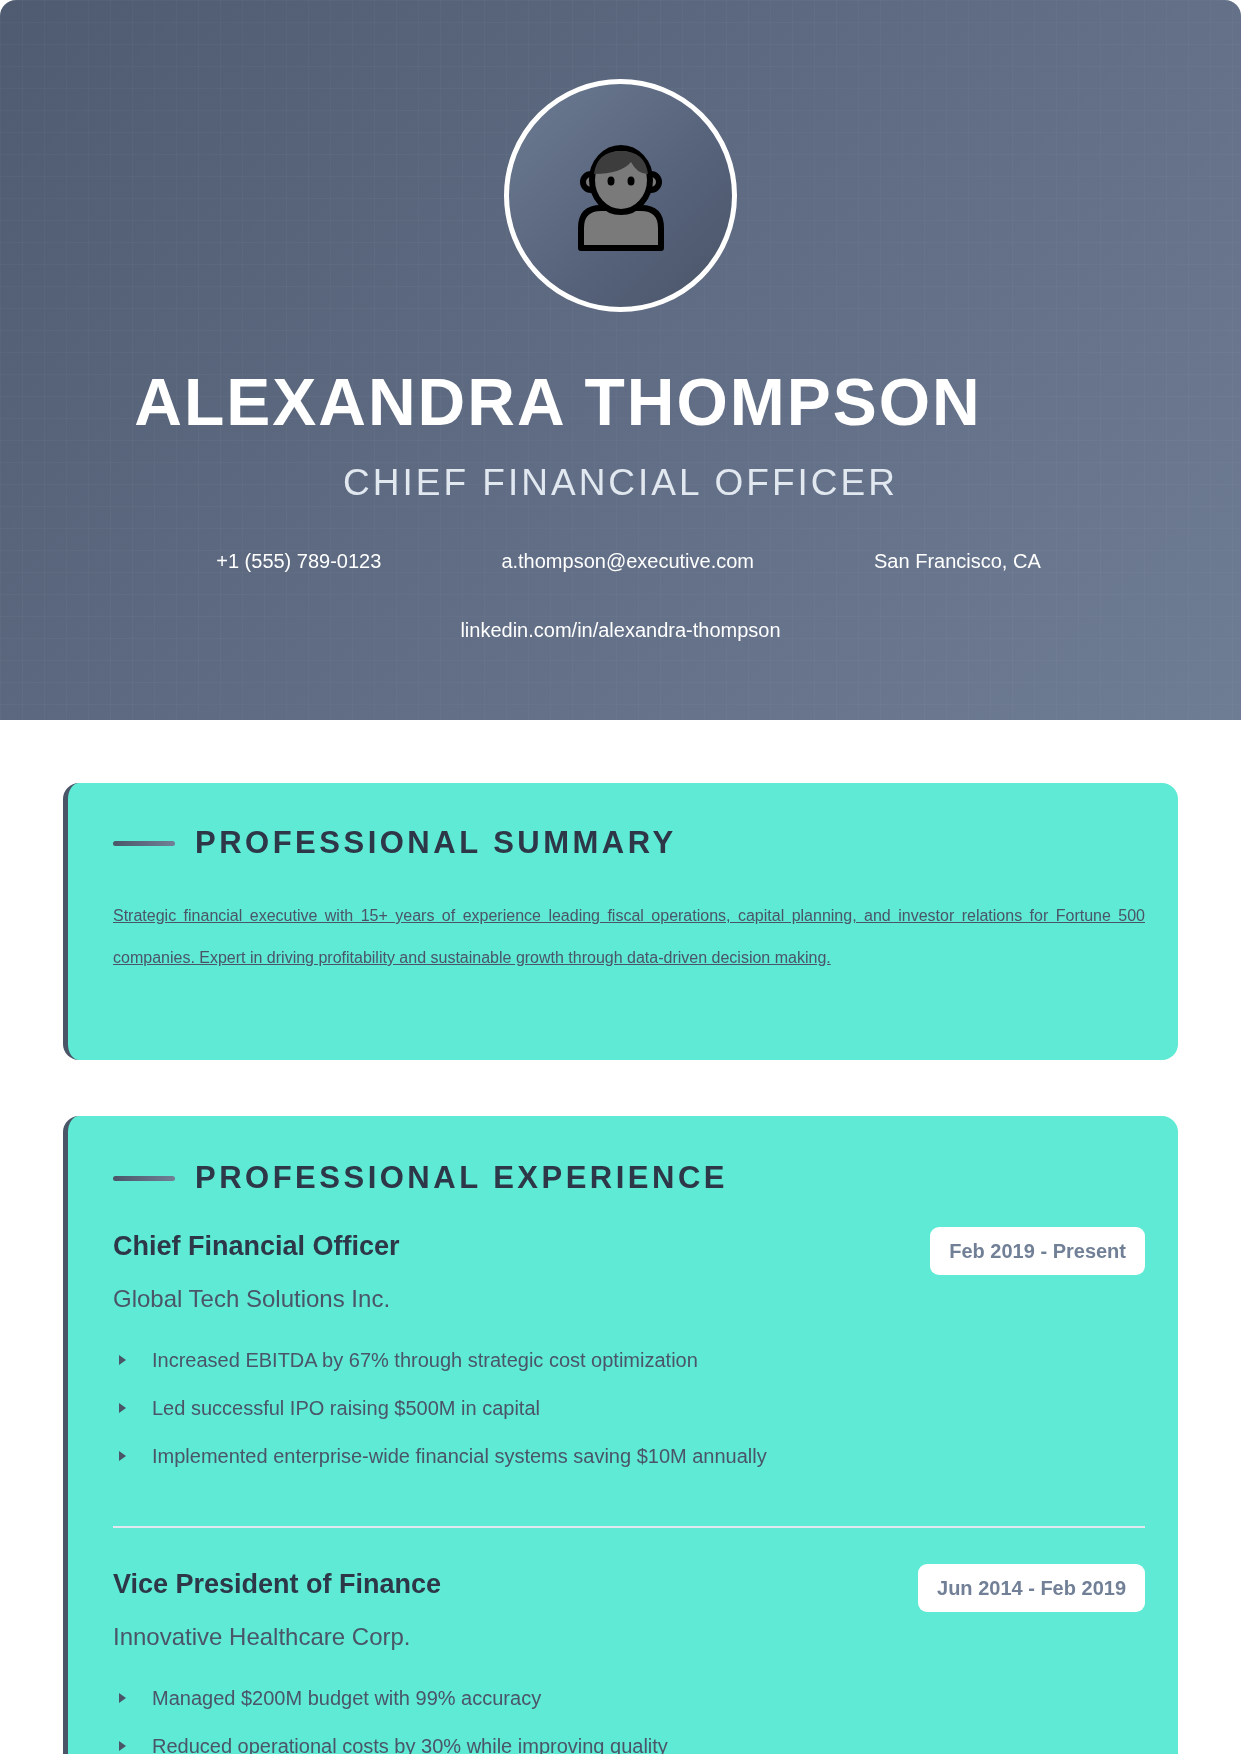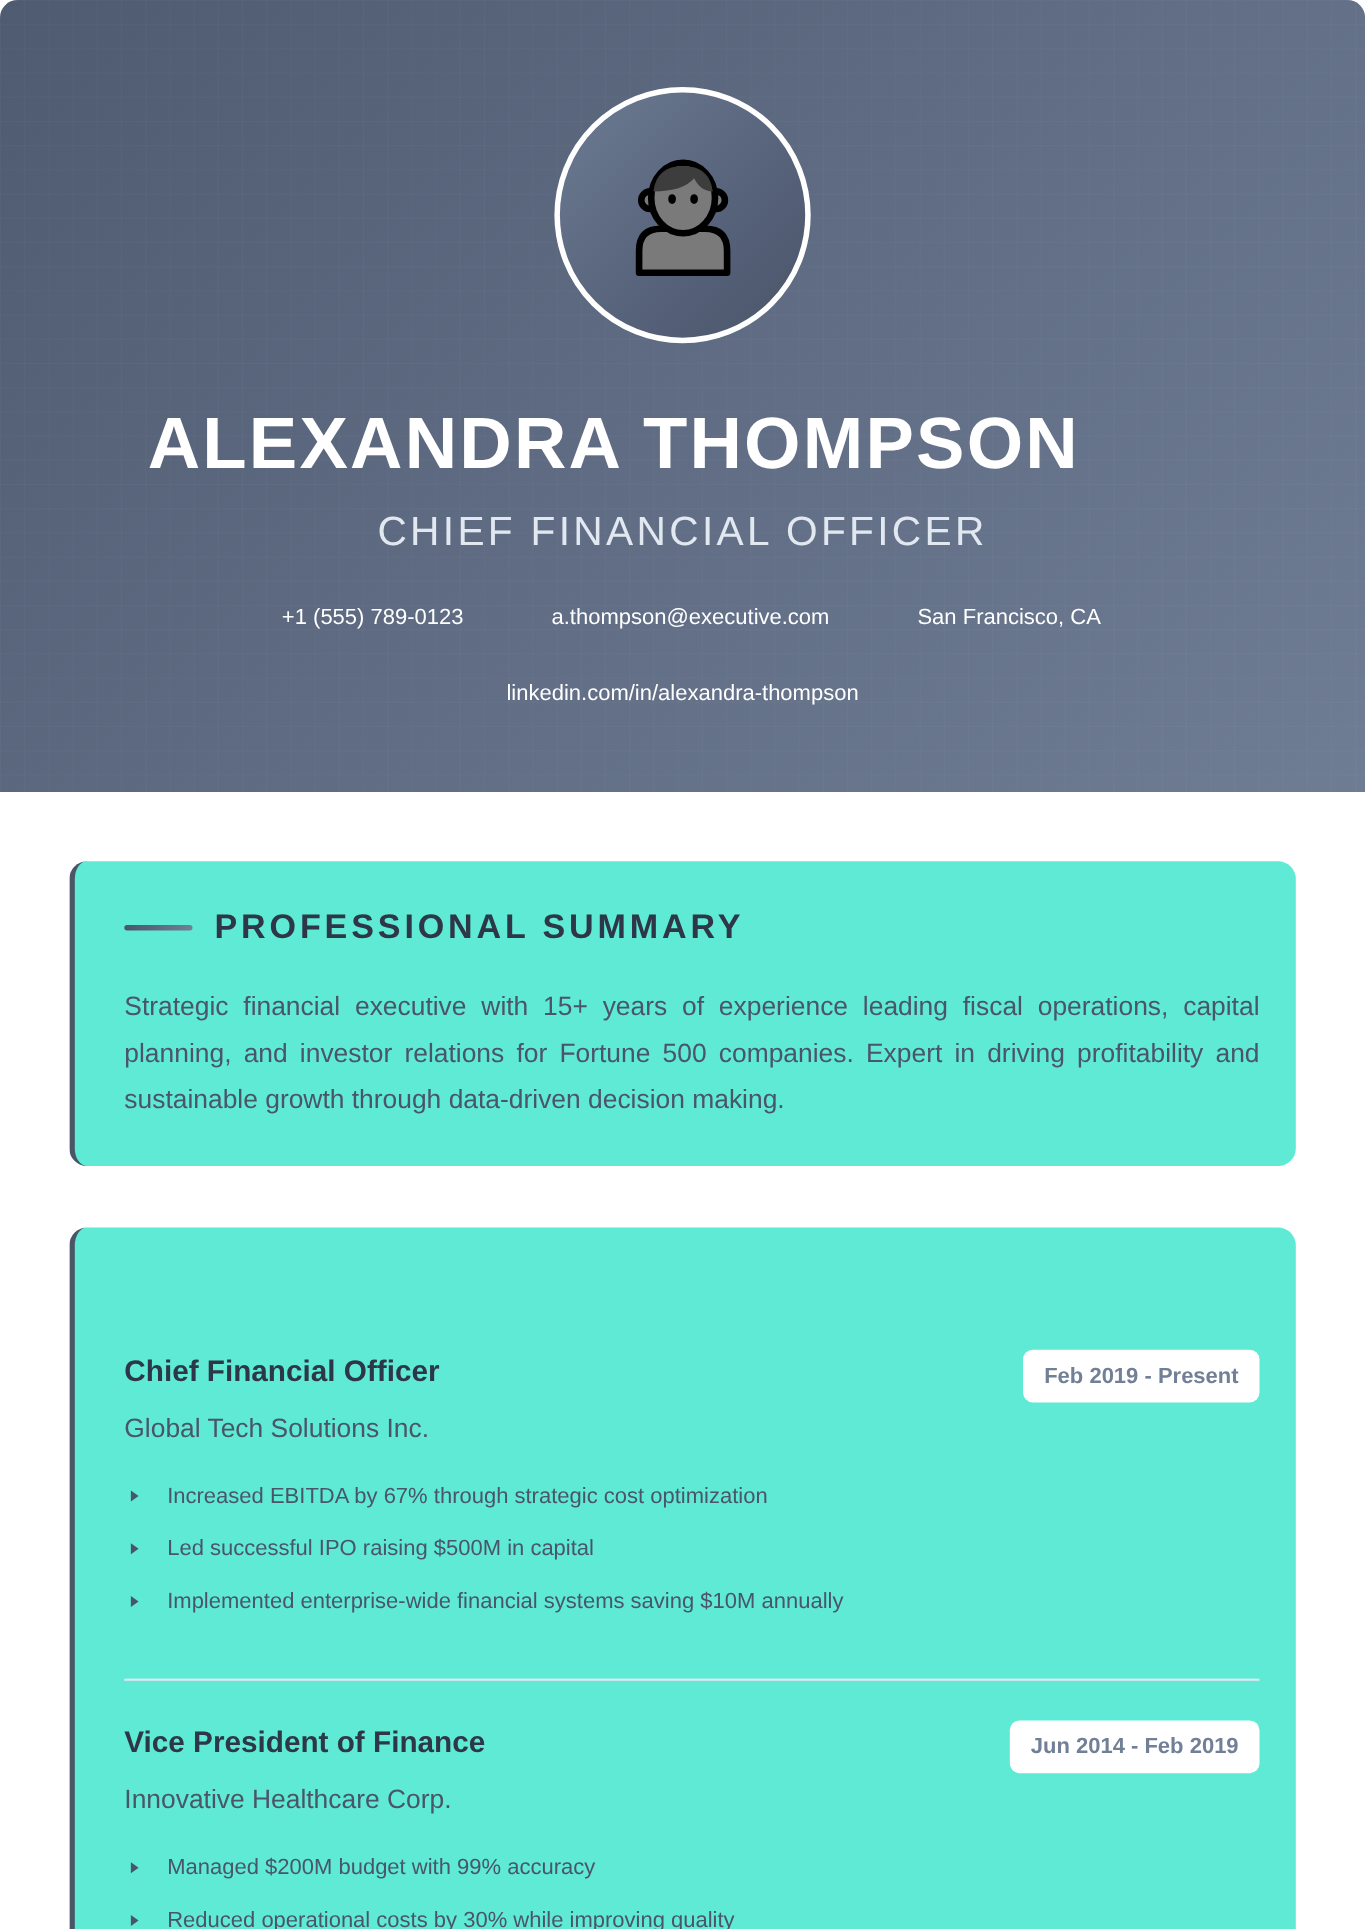--- a/index.html
+++ b/index.html
@@ -30,21 +30,21 @@
   .name {
     position: absolute; left: 0; width: 1116px; top: 362px; text-align: center;
     font-size: 66px; font-weight: 700; color: #ffffff; letter-spacing: 2px; line-height: 80px;
   }
   .role {
     position: absolute; left: 0; width: 1241px; top: 458px; text-align: center;
     font-size: 37px; font-weight: 400; color: #e2e8f0; letter-spacing: 3px; line-height: 50px;
   }
   .contacts {
     position: absolute; left: 0; width: 1241px; top: 546px;
-    display: flex; justify-content: center; gap: 80px;
+    display: flex; justify-content: center; gap: 120px;
     font-size: 20px; color: #ffffff; line-height: 30px; padding-left: 16px;
   }
   .linkedin {
     position: absolute; left: 0; width: 1241px; top: 615px; text-align: center;
     font-size: 20px; color: #ffffff; line-height: 30px;
   }
 
   .card {
     position: absolute; left: 63px; width: 1115px;
     background: #5eead4; border-radius: 16px;
@@ -59,21 +59,21 @@
     font-size: 31px; font-weight: 700; letter-spacing: 3.5px; color: #2d3748;
   }
   .summary .section-title { top: 42px; }
   .experience .section-title { top: 44px; }
   .dash {
     width: 62px; height: 5px; border-radius: 3px; margin-right: 20px;
     background: linear-gradient(90deg, #4a5568, #718096);
   }
   .summary-text {
     position: absolute; left: 45px; top: 112px; width: 1032px;
-    font-size: 24px; line-height: 42px; color: #4a5568; text-align: justify;
+    font-size: 16px; line-height: 42px; color: #4a5568; text-align: justify; text-decoration: underline;
   }
 
   .job { position: absolute; left: 45px; width: 1032px; }
   .job1 { top: 110px; }
   .job2 { top: 448px; }
   .job-title { font-size: 27px; font-weight: 700; color: #2d3748; line-height: 40px; }
   .company { font-size: 24px; color: #4a5568; line-height: 34px; margin-top: 16px; }
   .date-badge {
     position: absolute; right: 0; top: 0;
     background: #ffffff; border-radius: 9px;
@@ -126,20 +126,24 @@
 
 <section class="card summary">
   <div class="section-title">
     <span class="dash"></span>
     <span>PROFESSIONAL SUMMARY</span>
   </div>
   <p class="summary-text">Strategic financial executive with 15+ years of experience leading fiscal operations, capital planning, and investor relations for Fortune 500 companies. Expert in driving profitability and sustainable growth through data-driven decision making.</p>
 </section>
 
 <section class="card experience">
+  <div class="section-title">
+    <span class="dash"></span>
+    <span>PROFESSIONAL EXPERIENCE</span>
+  </div>
 
   <div class="job job1">
     <div class="job-title">Chief Financial Officer</div>
     <div class="date-badge">Feb 2019 - Present</div>
     <div class="company">Global Tech Solutions Inc.</div>
     <ul class="bullets">
       <li><span class="tri"></span><span>Increased EBITDA by 67% through strategic cost optimization</span></li>
       <li><span class="tri"></span><span>Led successful IPO raising $500M in capital</span></li>
       <li><span class="tri"></span><span>Implemented enterprise-wide financial systems saving $10M annually</span></li>
     </ul>

